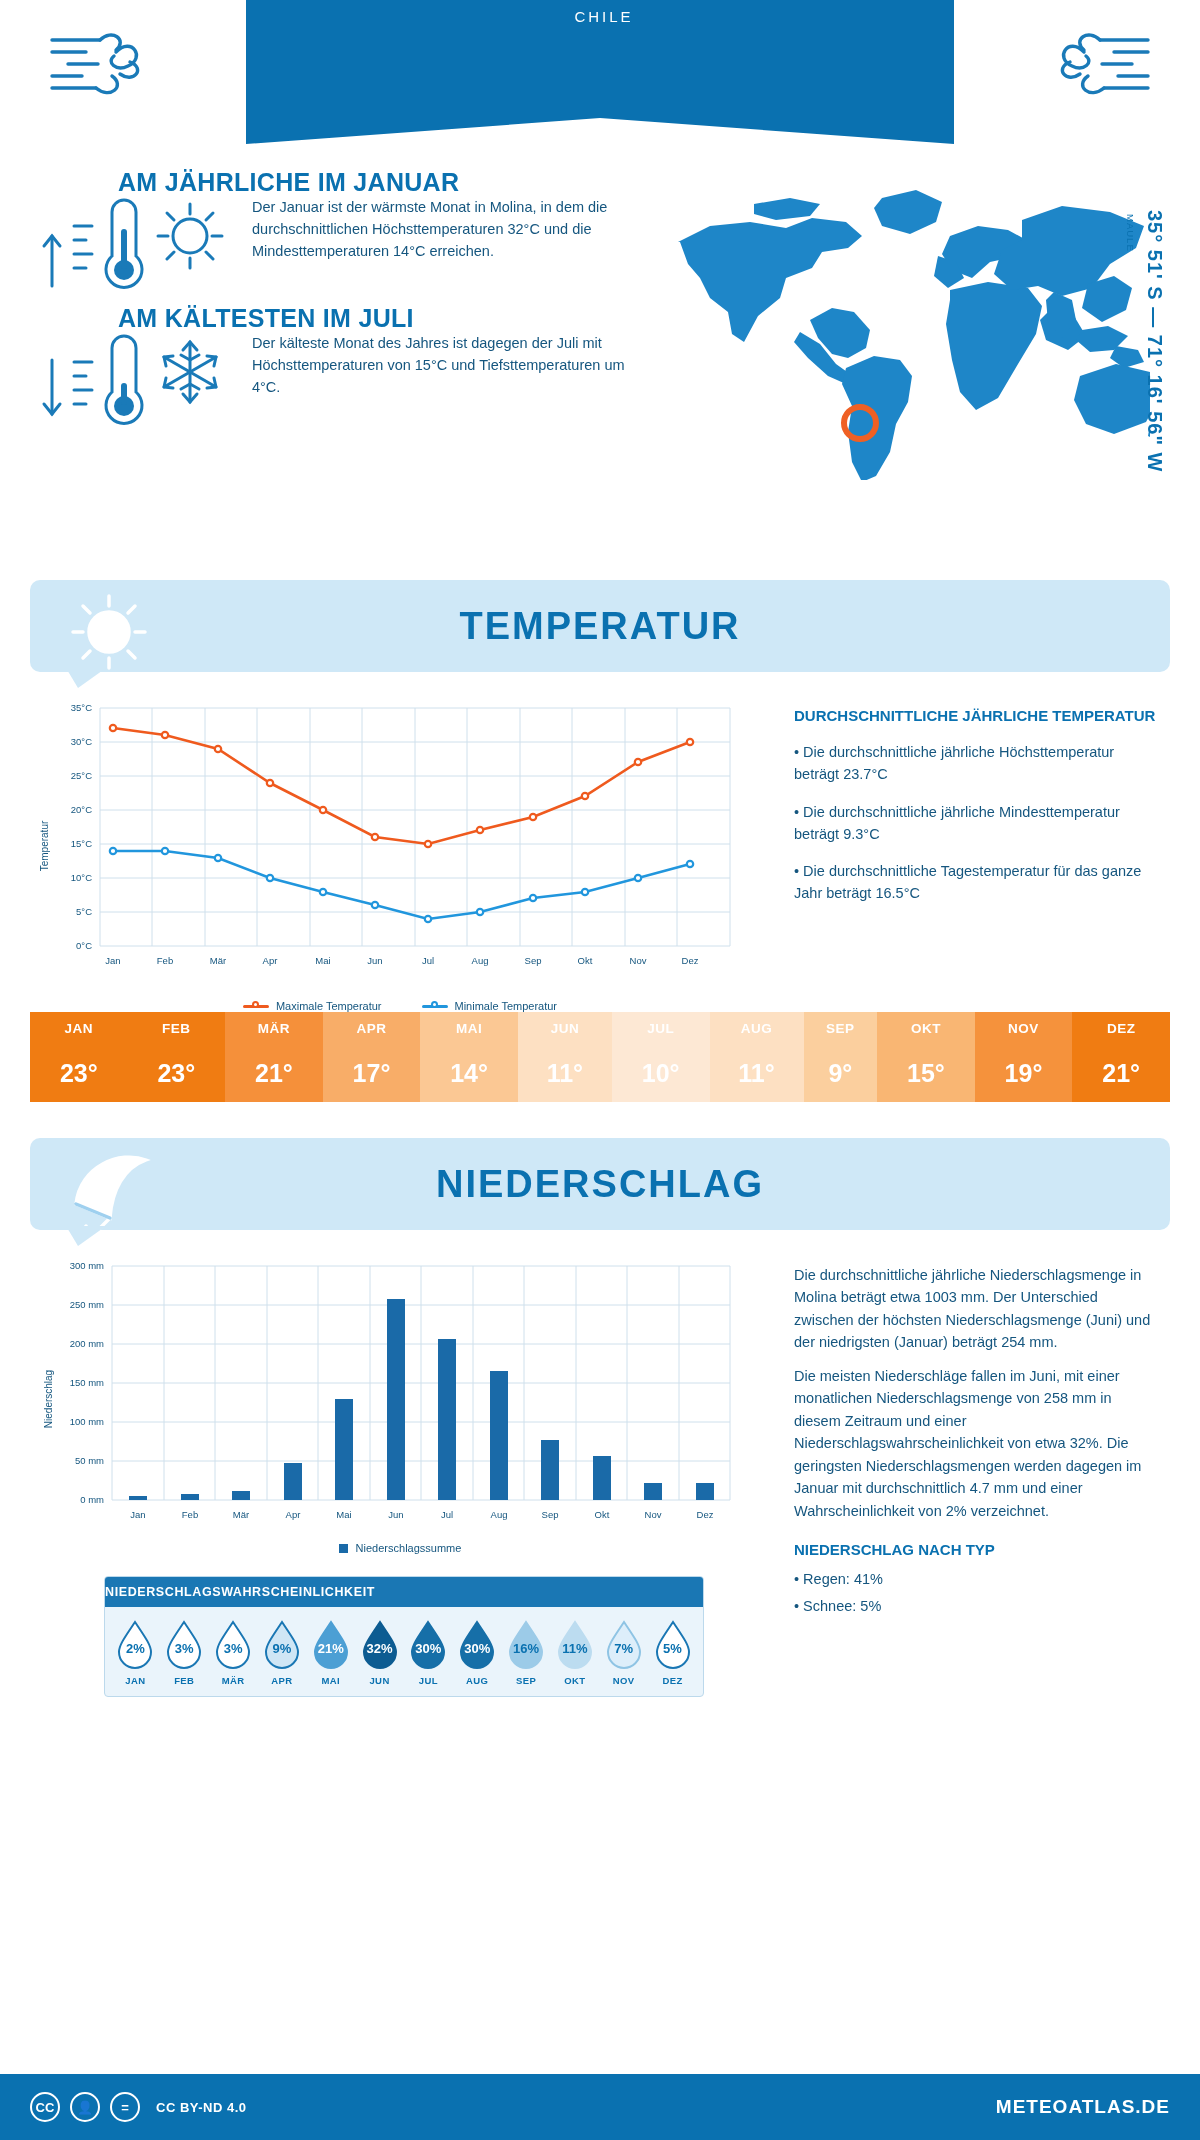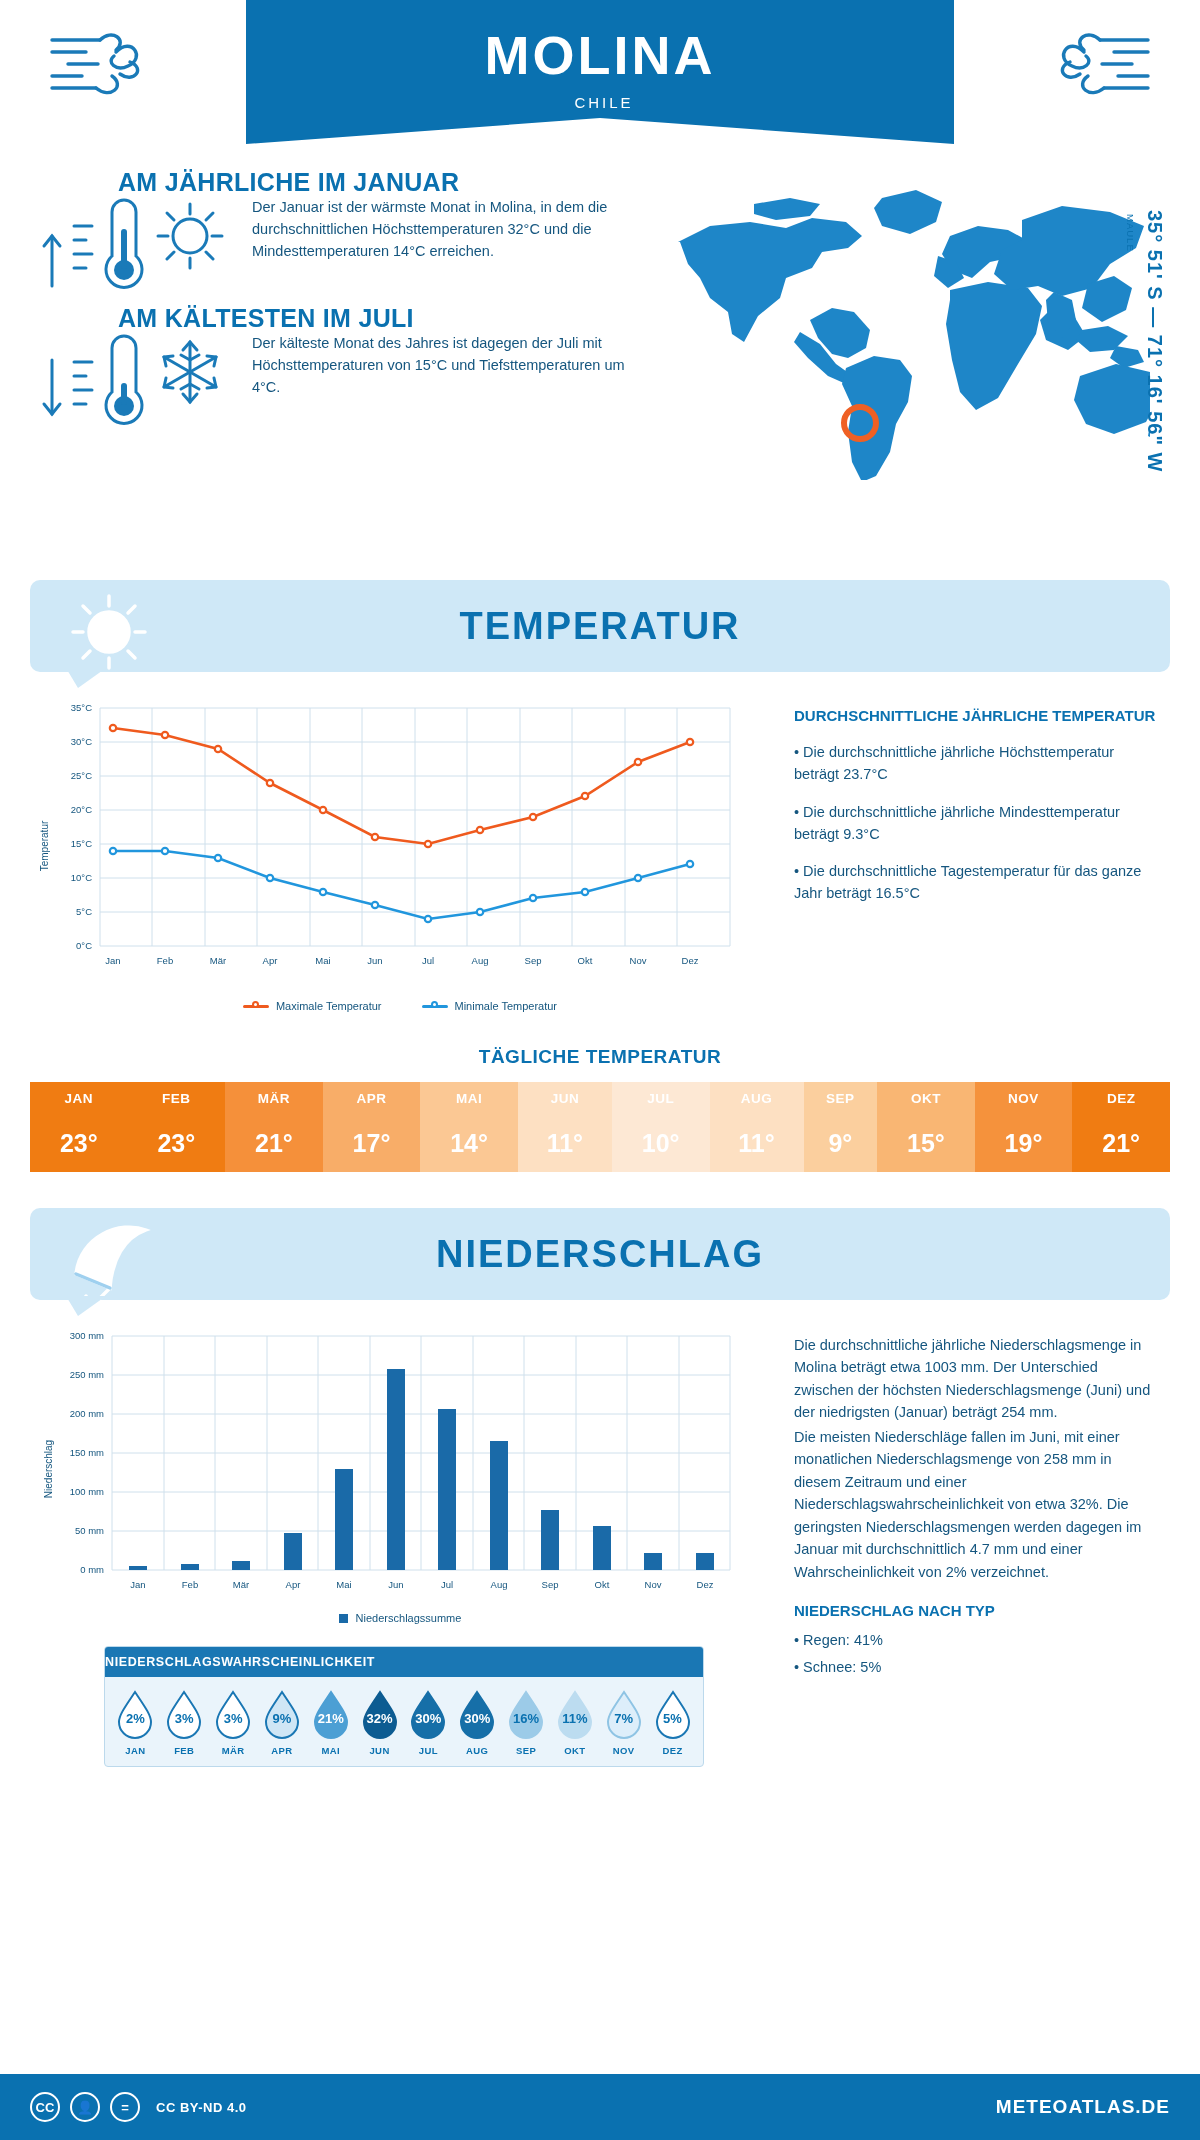--- a/index.html
+++ b/index.html
@@ -106,21 +106,21 @@
   
   .temp-block { display:flex; margin:24px 30px 0 30px; }
   .chart-col { width:740px; }
   .side-col { width:390px; padding-left:24px; padding-top:10px; }
   .side-head {
     font-size:15px; font-weight:bold; color:#0a71b0; line-height:1.35;
     text-transform:uppercase;
   }
   .side-li { font-size:14.5px; color:#15567f; line-height:1.5; margin-top:16px; }
   .side-p { font-size:14.5px; color:#15567f; line-height:1.55; margin-top:0; }
-  .side-p + .side-p { margin-top:2px; }
+  .side-p + .side-p { margin-top:11px; }
 
   svg text { font-family:"Liberation Sans", sans-serif; }
 
   .legend-row {
     display:flex; justify-content:center; gap:40px;
     font-size:11px; color:#15567f; margin-top:10px;
   }
   .legend-item { display:flex; align-items:center; gap:7px; }
   .lg-line { width:26px; height:3px; border-radius:2px; position:relative; }
   .lg-dot {
@@ -210,21 +210,20 @@
           <path d="M62 18 c12 -12 28 0 16 10 "></path>
           <path d="M58 66 c14 12 30 -2 16 -12"></path>
           <path d="M60 42 H30"></path>
           <path d="M78 30 c16 -16 30 6 12 14 c-12 6 -22 -4 -14 -10"></path>
           <path d="M82 52 c14 10 26 -6 10 -12"></path>
         </g>
       </svg>
     </div>
 
     <div class="header-banner">
-      <div class="header-title">MOLINA</div>
       <div class="header-sub">CHILE</div>
     </div>
 
     <div class="wind-right">
       <svg width="110" height="80" viewBox="0 0 110 80">
         <g stroke="#1a7ab8" stroke-width="3.4" fill="none" stroke-linecap="round">
           <path d="M48 18 H96"></path>
           <path d="M62 30 H96"></path>
           <path d="M66 54 H96"></path>
           <path d="M52 66 H96"></path>
@@ -478,21 +477,20 @@
     </div>
 
     <div class="side-col">
       <div class="side-head">DURCHSCHNITTLICHE JÄHRLICHE TEMPERATUR</div>
       <div class="side-li">• Die durchschnittliche jährliche Höchsttemperatur beträgt 23.7°C</div>
       <div class="side-li">• Die durchschnittliche jährliche Mindesttemperatur beträgt 9.3°C</div>
       <div class="side-li">• Die durchschnittliche Tagestemperatur für das ganze Jahr beträgt 16.5°C</div>
     </div>
   </div>
 
-  <div class="daily-title">TÄGLICHE TEMPERATUR</div>
   <table class="daily-table">
     <tbody>
         <tr class="dt-head">
       <td style="background:#f07c12">JAN</td>
       <td style="background:#f07c12">FEB</td>
       <td style="background:#f5903a">MÄR</td>
       <td style="background:#f8ad68">APR</td>
       <td style="background:#fbc894">MAI</td>
       <td style="background:#fde0c2">JUN</td>
       <td style="background:#fde8d4">JUL</td>

